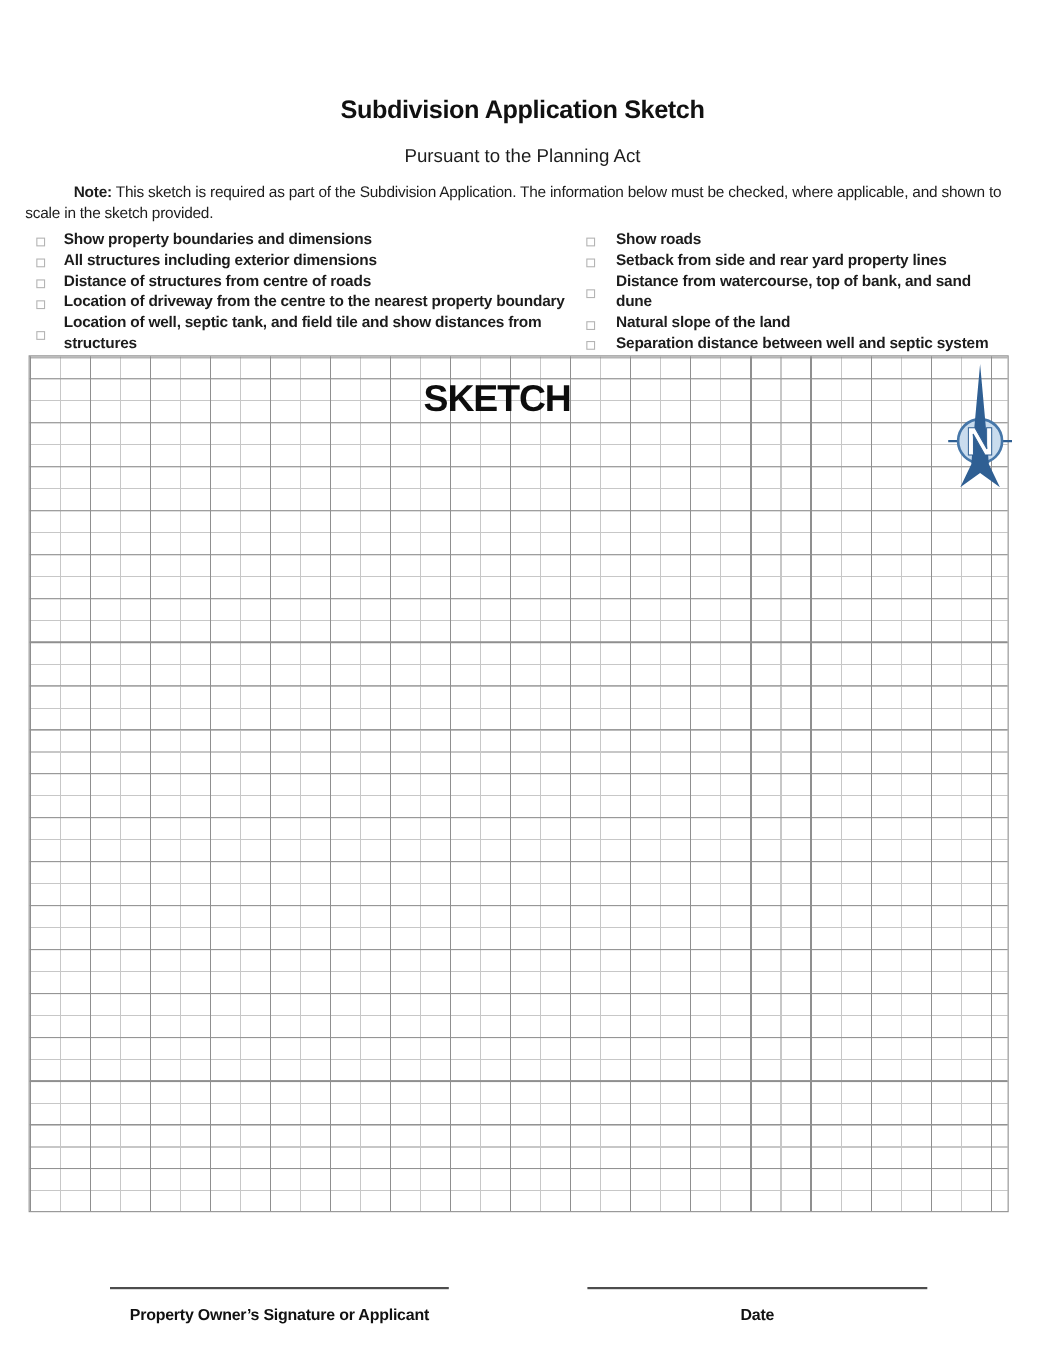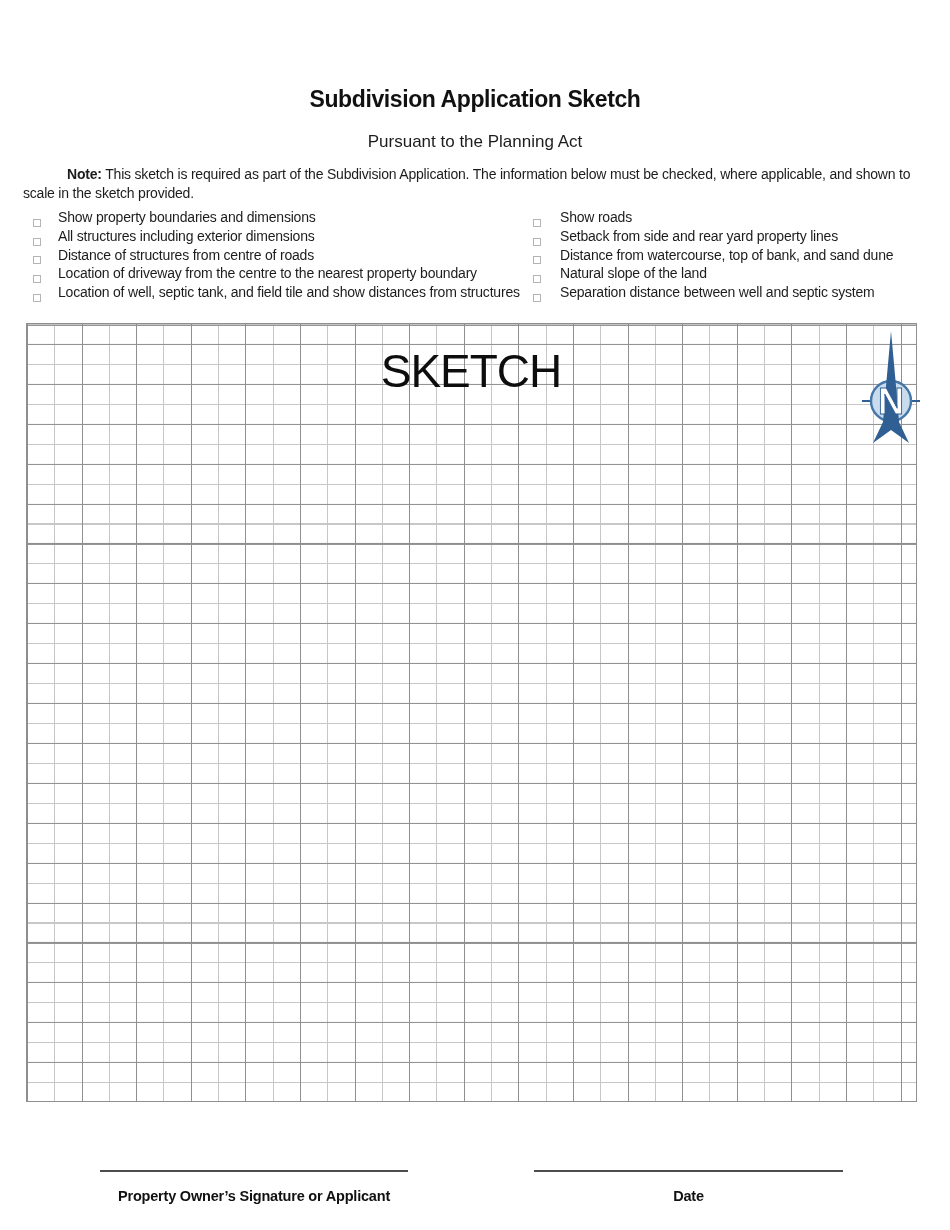--- a/index.html
+++ b/index.html
@@ -17,43 +17,43 @@
   }
   .note {
     position:absolute; top:134px; left:23px; width:908px; margin:0;
     font-size:14px; line-height:19px; letter-spacing:-0.2px;
   }
   .note b { font-weight:bold;padding-left:44px; }
   .checklist {
     position:absolute; top:177px; margin:0; padding:0; list-style:none;
     font-size:14px; line-height:18.8px; letter-spacing:-0.2px;
   }
-  .checklist li { display:flex; align-items:flex-end; }
+  .checklist li { display:flex; align-items:center;font-weight:bold; }
   .cb {
     flex:0 0 auto; width:6px; height:6px; border:1px solid #b4b4b4;
     margin-top:6px; background:#fff;
   }
   .checklist.left  { left:33px; }
   .checklist.left  .cl-label { width:476px; margin-left:17px; }
   .checklist.right { left:533px; }
   .checklist.right .cl-label { width:341px; margin-left:19px; }
   .cl-label { display:block; }
   .grid {
     position:absolute; left:26px; top:292px; width:889px; height:777px;
     border:1px solid #8f8f8f; background-color:#ffffff;
     background-image:
       repeating-linear-gradient(90deg,  #8f8f8f 0 1px, transparent 1px 54.6px),
       repeating-linear-gradient(180deg, #8f8f8f 0 1px, transparent 1px 39.9px),
       repeating-linear-gradient(90deg,  #c7c7c7 0 1px, transparent 1px 27.3px),
       repeating-linear-gradient(180deg, #c7c7c7 0 1px, transparent 1px 19.95px);
     background-position: 0 0, 0 19.95px, 0 0, 0 0;
   }
   .sketch-title {
-    position:absolute; top:20px; left:444px; transform:translateX(-50%);
-    font-size:46px; font-weight:normal; letter-spacing:-1px; color:#0d0d0d; white-space:nowrap;
+    position:absolute; top:20px; left:425px; transform:translateX(-50%);
+    font-size:34px; font-weight:bold; letter-spacing:-1px; color:#0d0d0d; white-space:nowrap;
   }
   .compass { position:absolute; left:832px; top:4px; width:64px; height:126px; }
   .compass circle { fill:#c9dcee; stroke:#4677a9; stroke-width:2.4px; }
   .compass line { stroke:#2f5f93; stroke-width:2px; }
   .compass polygon { fill:#2f5f93; }
   .compass text {
     fill:#ffffff; stroke:#2f5f93; stroke-width:0.9px;
     font-family:"Liberation Sans", sans-serif; font-size:36px; font-weight:bold;
     text-anchor:middle;
   }

